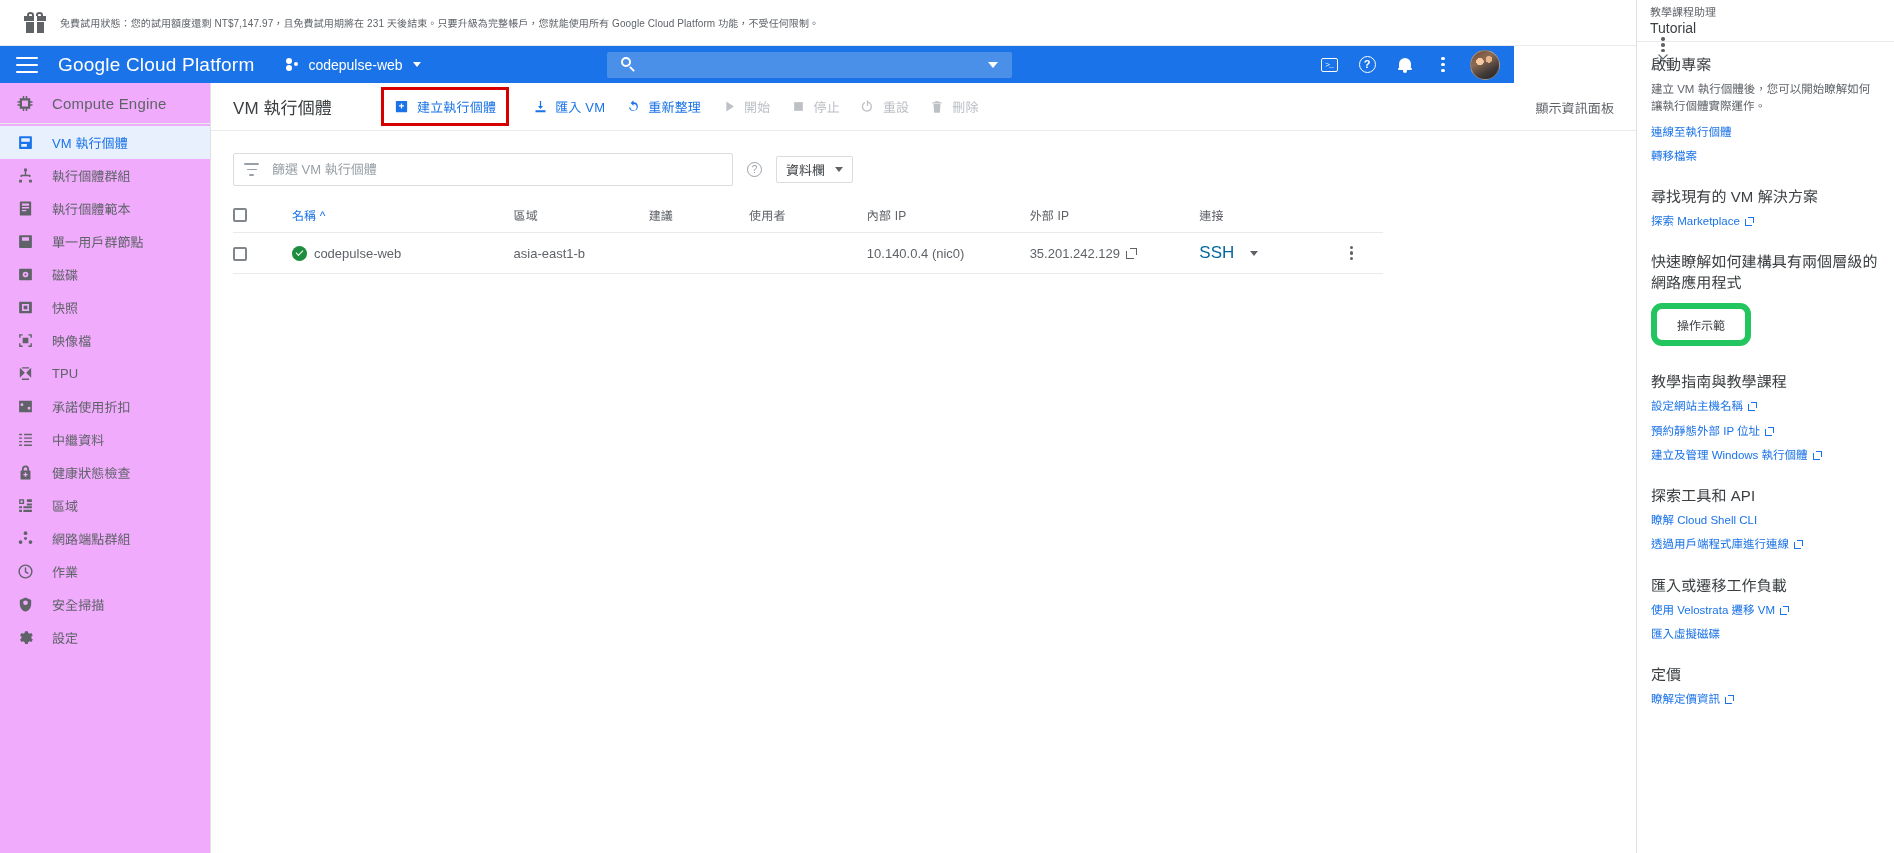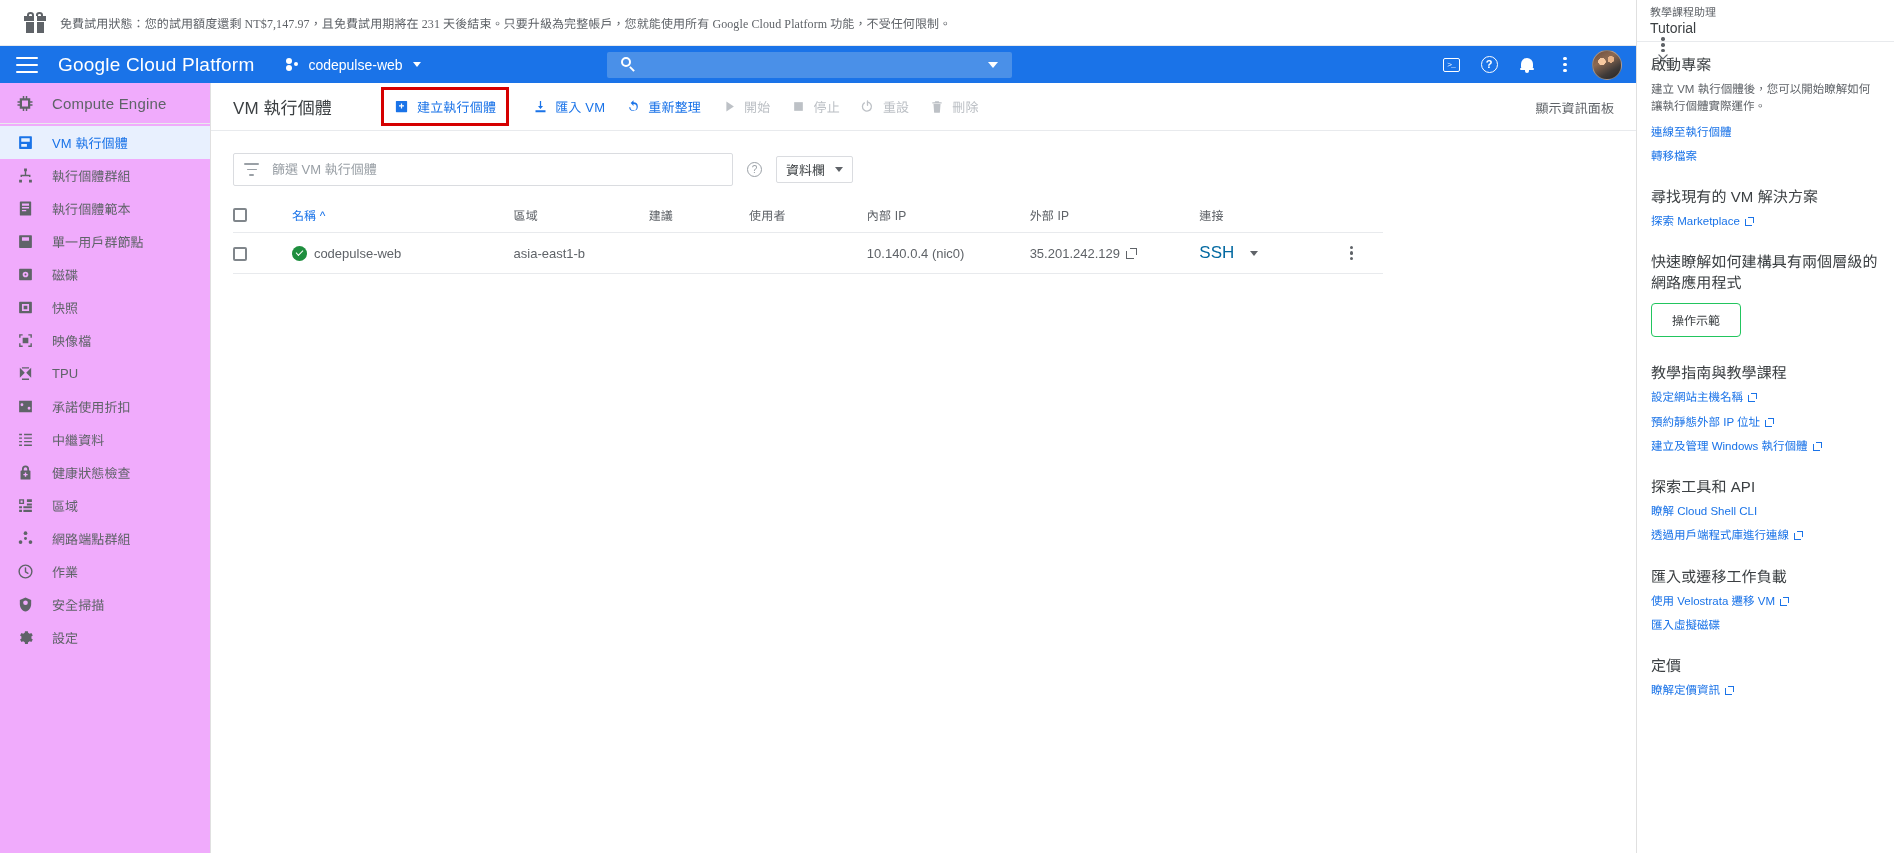--- a/index.html
+++ b/index.html
@@ -23,40 +23,40 @@
     border-bottom: 1px solid #e8eaed;
     display: flex; align-items: center;
     padding: 0 14px;
   }
   .gift-icon { width: 22px; height: 22px; flex: 0 0 22px; margin: 0 14px 0 10px; position: relative; }
   .gift-icon .lid { position: absolute; top: 4px; left: 0; width: 22px; height: 5px; background: #5f6368; }
   .gift-icon .box { position: absolute; top: 10px; left: 2px; width: 18px; height: 11px; background: #5f6368; }
   .gift-icon .rib { position: absolute; top: 4px; left: 9.5px; width: 3px; height: 17px; background: #fff; }
   .gift-icon .bowl { position: absolute; top: 0px; left: 3px; width: 7px; height: 6px; border: 2px solid #5f6368; border-radius: 50% 50% 0 0; }
   .gift-icon .bowr { position: absolute; top: 0px; left: 12px; width: 7px; height: 6px; border: 2px solid #5f6368; border-radius: 50% 50% 0 0; }
-  .trial-text { font-size: 12px; color: #5f6368; letter-spacing: .1px; white-space: nowrap; font-family: Liberation Serif, serif; }
+  .trial-text { font-size: 10px; color: #5f6368; letter-spacing: .1px; white-space: nowrap; }
   .banner-actions { position: absolute; top: 0; right: 0; height: 46px; display: flex; align-items: center; gap: 4px; padding-right: 12px; }
   .btn-flat {
     background: none; border: none; font-family: inherit;
     font-size: 13px; font-weight: 500; color: #5f6368;
     padding: 8px 12px; cursor: pointer; border-radius: 3px;
     letter-spacing: .3px;
   }
   .btn-primary {
     background: #4285f4; border: none; font-family: inherit;
     font-size: 13px; font-weight: 500; color: #fff;
     padding: 8px 18px; cursor: pointer; border-radius: 3px;
     letter-spacing: .3px;
     box-shadow: 0 1px 2px rgba(60,64,67,.3);
   }
 
   
   .topbar {
     position: absolute; top: 46px; left: 0;
-    width: 1636px; height: 37px;
+    width: 1514px; height: 37px;
     background: #1a73e8;
     display: flex; align-items: center;
   }
   .hamburger { width: 22px; height: 16px; margin: 0 20px 0 16px; display: flex; flex-direction: column; justify-content: space-between; cursor: pointer; }
   .hamburger span { display: block; height: 2px; background: #fff; border-radius: 1px; }
   .brand { color: #fff; font-size: 19px; letter-spacing: .2px; margin-right: 26px; white-space: nowrap; }
   .project-chip { display: flex; align-items: center; gap: 7px; cursor: pointer; padding: 4px 6px; border-radius: 3px; }
   .proj-icon { width: 15px; height: 15px; position: relative; flex: 0 0 15px; }
   .proj-icon i { position: absolute; background: #fff; border-radius: 50%; }
   .proj-icon i:nth-child(1) { width: 6px; height: 6px; left: 0; top: 1px; }
@@ -237,23 +237,23 @@
   .tut-p { font-size: 11.5px; color: #5f6368; line-height: 1.5; margin: 0 0 8px 0; }
   .tut-link {
     display: flex; align-items: center; gap: 5px;
     font-size: 11.5px; color: #1a73e8; 
     margin-bottom: 7px; cursor: pointer; line-height: 1.5;
   }
   .tut-link .ext { width: 9px; height: 9px; position: relative; flex: 0 0 9px; }
   .tut-link .ext .bx { position: absolute; left: 0; bottom: 0; width: 7px; height: 7px; border: 1.1px solid #1a73e8; border-top: none; border-right: none; }
   .tut-link .ext .ar { position: absolute; right: 0; top: 0; width: 6px; height: 6px; border-top: 1.1px solid #1a73e8; border-right: 1.1px solid #1a73e8; }
   .tut-btn {
-    display: inline-block; border: 1px solid #22c55e; border-radius: 4px;
+    display: inline-block; border: 6px solid #22c55e; border-radius: 11px;
     padding: 7px 20px; font-size: 12px; color: #3c4043; cursor: pointer;
-    background: #fff; font-family: Liberation Serif, serif; margin: 4px 0 4px 0;
+    background: #fff; font-family: Liberation Sans, sans-serif; margin: 4px 0 4px 0;
   }
 </style>
 </head>
 <body>
 
 <div class="app">
 
   <div class="trial-banner">
     <div class="gift-icon">
       <span class="bowl"></span>

